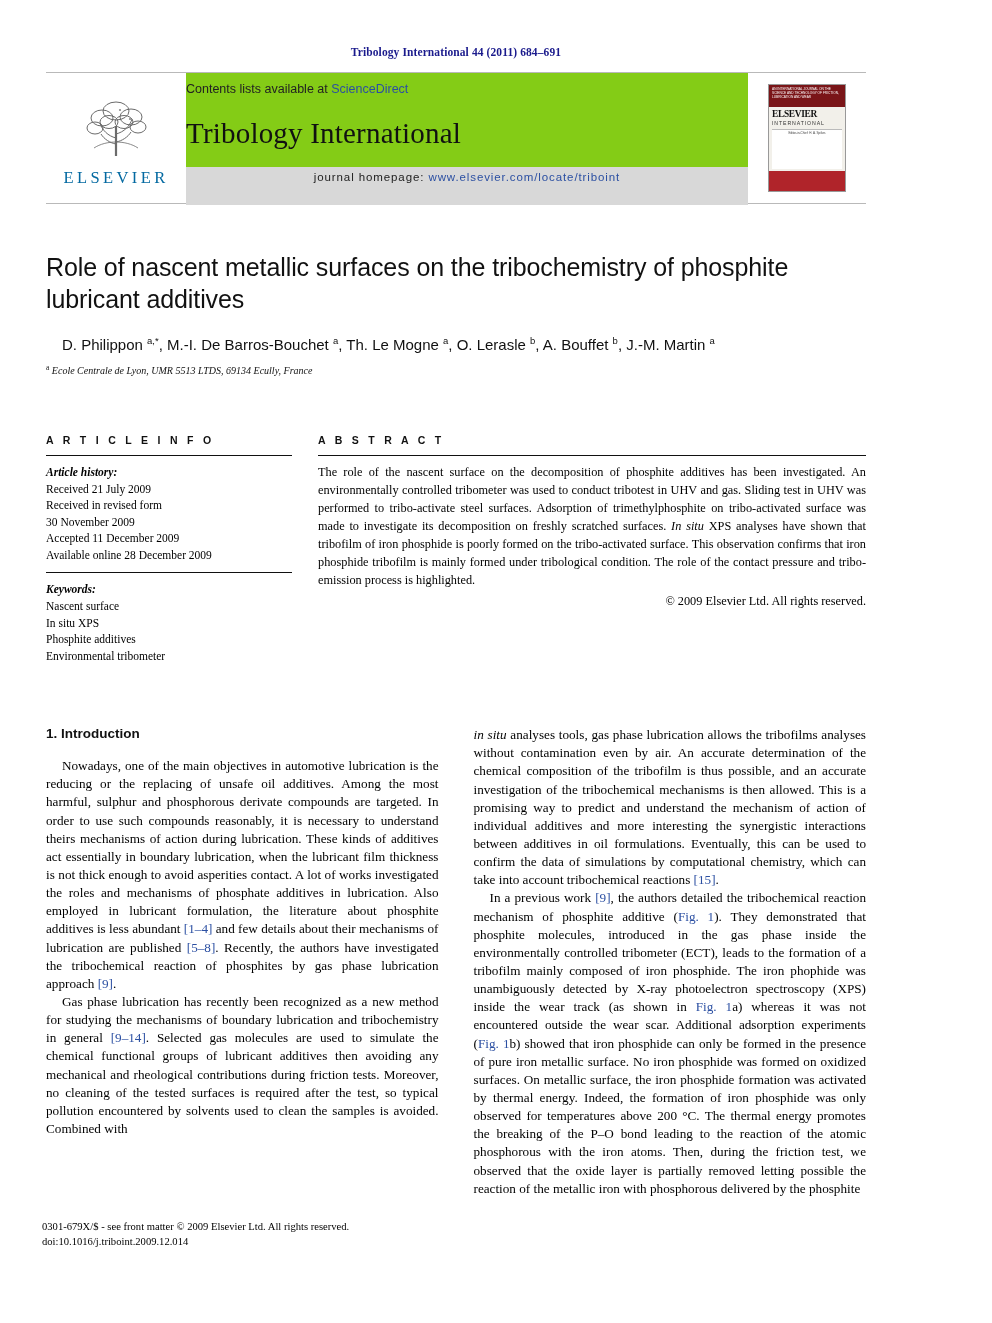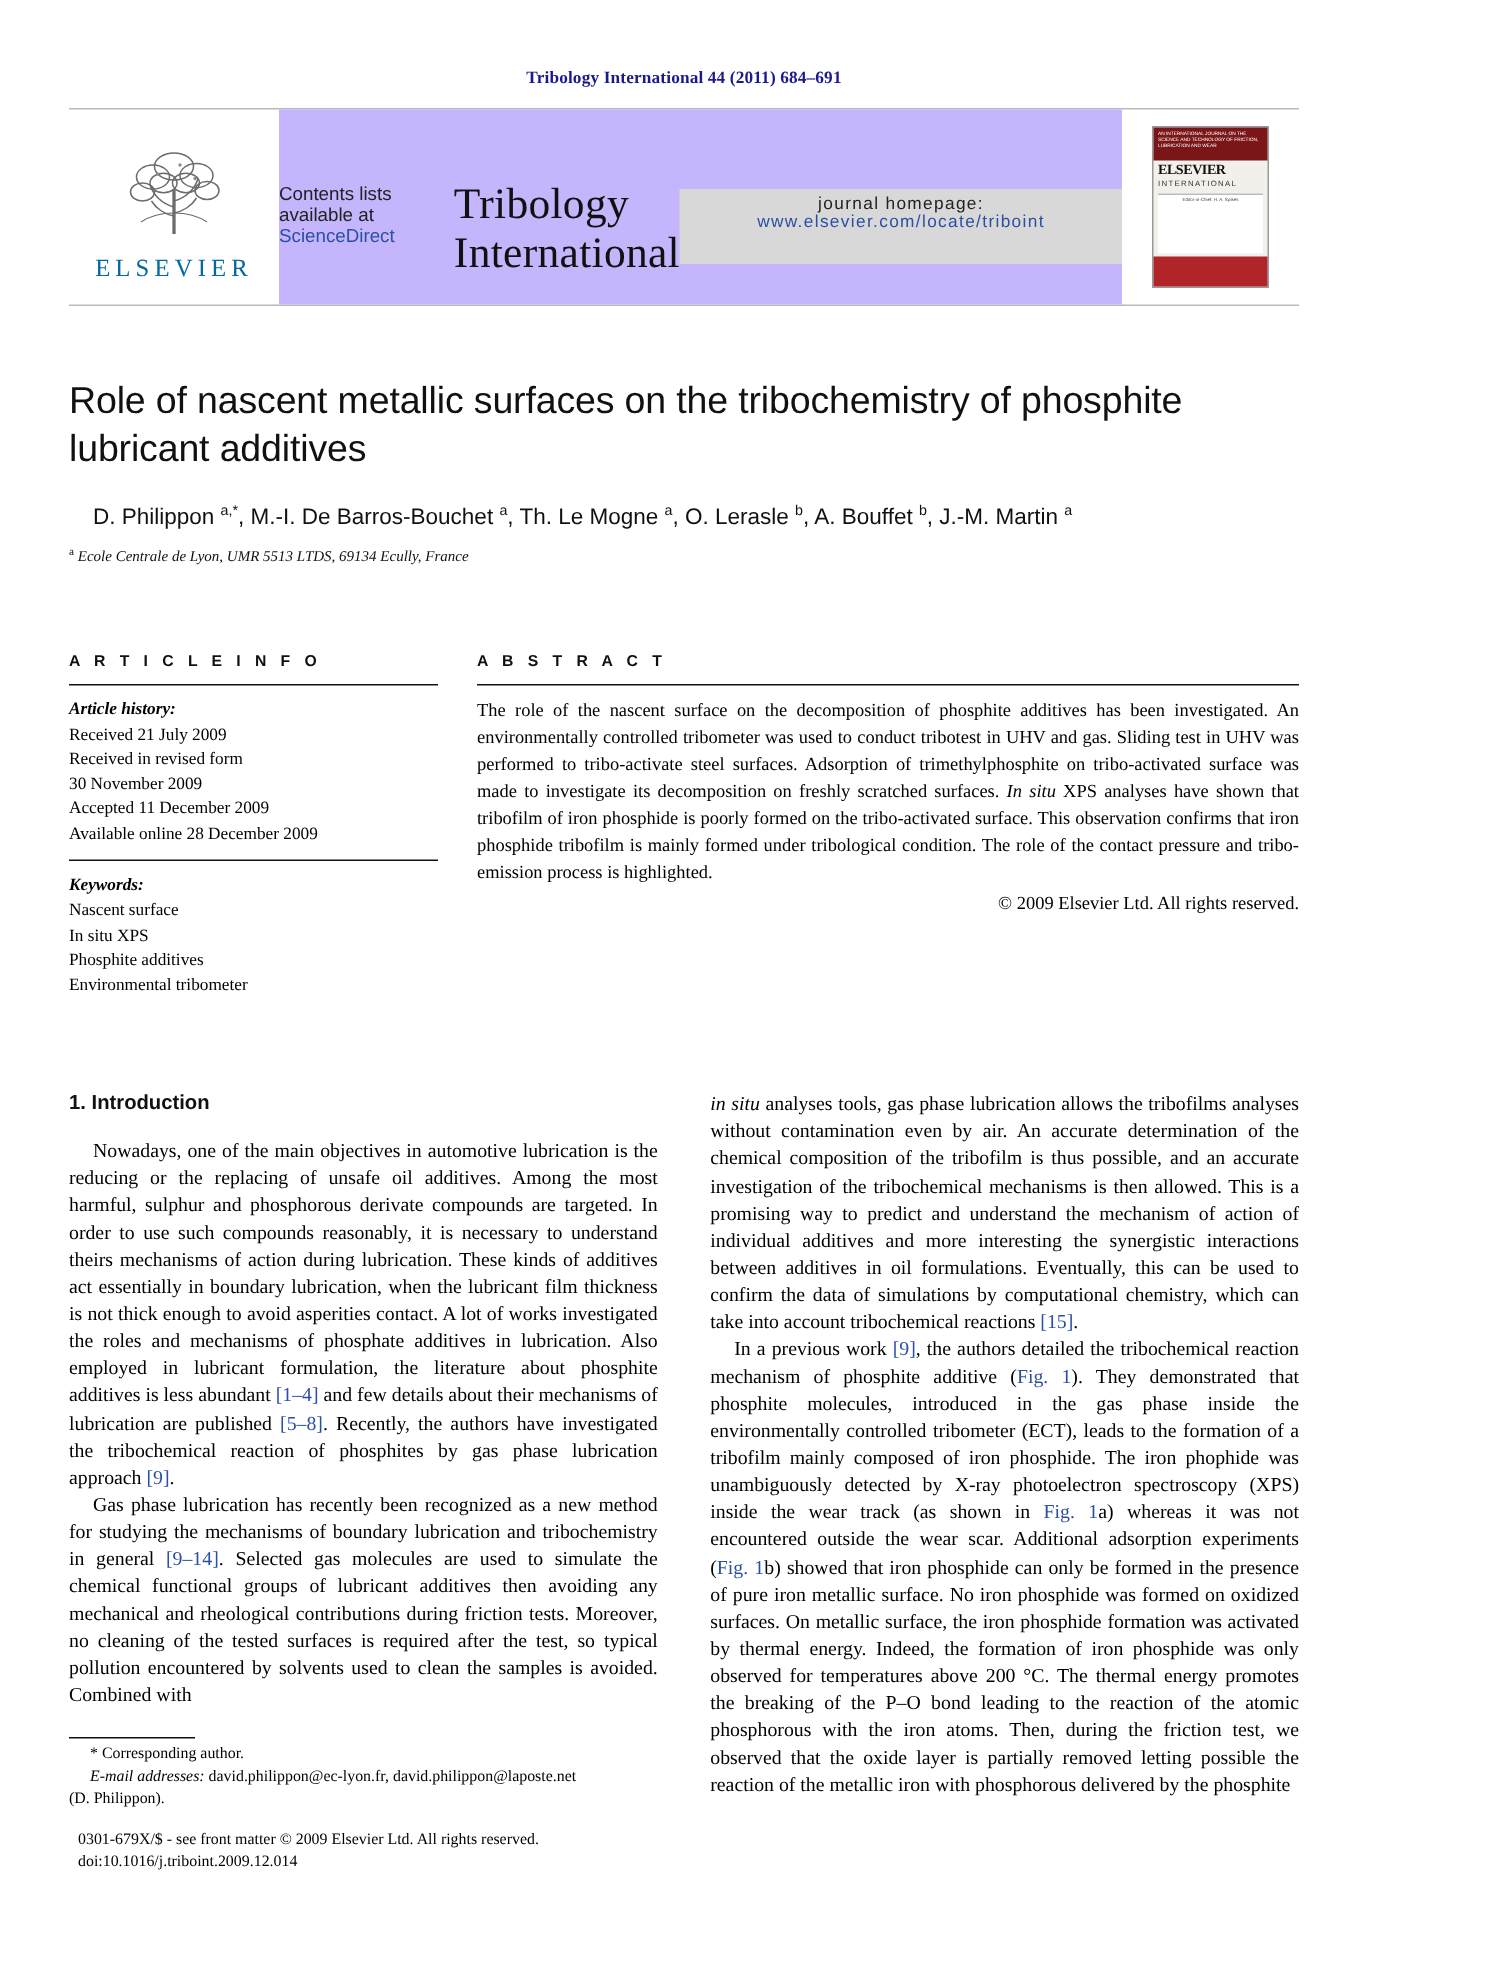--- a/index.html
+++ b/index.html
@@ -46,24 +46,24 @@
   .masthead-left {
     width: 140px;
     display: flex;
     align-items: center;
     justify-content: center;
     padding: 6px 0 2px;
     box-sizing: border-box;
   }
   .masthead-center {
     flex: 1;
-    background: #c4b5fd;
-    display: flex;
-    flex-direction: row;
-    align-items: center;
+    background: #84cc16;
+    display: flex;
+    flex-direction: column;
+    align-items: flex-start;
     justify-content: flex-start;
     padding-top: 9px;
     box-sizing: border-box;
   }
   .masthead-right {
     width: 118px;
     display: flex;
     align-items: center;
     justify-content: center;
     box-sizing: border-box;
@@ -277,21 +277,21 @@
     border-top: 1px solid #111;
     margin: 0 0 4px 0;
   }
   .footnote .fn-star { padding-left: 14px; }
   .footnote .fn-email { padding-left: 14px; }
   .footnote .fn-email i { font-style: italic; }
 
   
   .bottom-matter {
     position: absolute;
-    left: 52px;
+    left: 42px;
     top: 1219px;
     font-size: 10.6px;
     line-height: 1.42;
   }
 </style>
 </head>
 <body>
 
 <div class="page">
 
@@ -392,31 +392,19 @@
       <h2 class="section-title">1. Introduction</h2>
       <p class="para">Nowadays, one of the main objectives in automotive lubrication is the reducing or the replacing of unsafe oil additives. Among the most harmful, sulphur and phosphorous derivate compounds are targeted. In order to use such compounds reasonably, it is necessary to understand theirs mechanisms of action during lubrication. These kinds of additives act essentially in boundary lubrication, when the lubricant film thickness is not thick enough to avoid asperities contact. A lot of works investigated the roles and mechanisms of phosphate additives in lubrication. Also employed in lubricant formulation, the literature about phosphite additives is less abundant <span class="ref">[1–4]</span> and few details about their mechanisms of lubrication are published <span class="ref">[5–8]</span>. Recently, the authors have investigated the tribochemical reaction of phosphites by gas phase lubrication approach <span class="ref">[9]</span>.</p>
       <p class="para">Gas phase lubrication has recently been recognized as a new method for studying the mechanisms of boundary lubrication and tribochemistry in general <span class="ref">[9–14]</span>. Selected gas molecules are used to simulate the chemical functional groups of lubricant additives then avoiding any mechanical and rheological contributions during friction tests. Moreover, no cleaning of the tested surfaces is required after the test, so typical pollution encountered by solvents used to clean the samples is avoided. Combined with</p>
     </div>
     <div class="bcol">
       <p class="para" style="text-indent:0"><i>in situ</i> analyses tools, gas phase lubrication allows the tribofilms analyses without contamination even by air. An accurate determination of the chemical composition of the tribofilm is thus possible, and an accurate investigation of the tribochemical mechanisms is then allowed. This is a promising way to predict and understand the mechanism of action of individual additives and more interesting the synergistic interactions between additives in oil formulations. Eventually, this can be used to confirm the data of simulations by computational chemistry, which can take into account tribochemical reactions <span class="ref">[15]</span>.</p>
       <p class="para">In a previous work <span class="ref">[9]</span>, the authors detailed the tribochemical reaction mechanism of phosphite additive (<span class="ref">Fig. 1</span>). They demonstrated that phosphite molecules, introduced in the gas phase inside the environmentally controlled tribometer (ECT), leads to the formation of a tribofilm mainly composed of iron phosphide. The iron phophide was unambiguously detected by X-ray photoelectron spectroscopy (XPS) inside the wear track (as shown in <span class="ref">Fig. 1</span>a) whereas it was not encountered outside the wear scar. Additional adsorption experiments (<span class="ref">Fig. 1</span>b) showed that iron phosphide can only be formed in the presence of pure iron metallic surface. No iron phosphide was formed on oxidized surfaces. On metallic surface, the iron phosphide formation was activated by thermal energy. Indeed, the formation of iron phosphide was only observed for temperatures above 200 °C. The thermal energy promotes the breaking of the P–O bond leading to the reaction of the atomic phosphorous with the iron atoms. Then, during the friction test, we observed that the oxide layer is partially removed letting possible the reaction of the metallic iron with phosphorous delivered by the phosphite</p>
     </div>
   </div>
 
-  <div class="footnote">
-    <hr class="fn-rule">
-    <div class="fn-star">
-      <span>*</span>
-      <span>Corresponding author.</span>
-    </div>
-    <div class="fn-email">
-      <i>E-mail addresses:</i>
-      <span>david.philippon@ec-lyon.fr, david.philippon@laposte.net</span>
-    </div>
-    <div>(D. Philippon).</div>
-  </div>
 
   <div class="bottom-matter">
     <div>0301-679X/$ - see front matter © 2009 Elsevier Ltd. All rights reserved.</div>
     <div>doi:10.1016/j.triboint.2009.12.014</div>
   </div>
 
 </div>
 
 </body></html>

